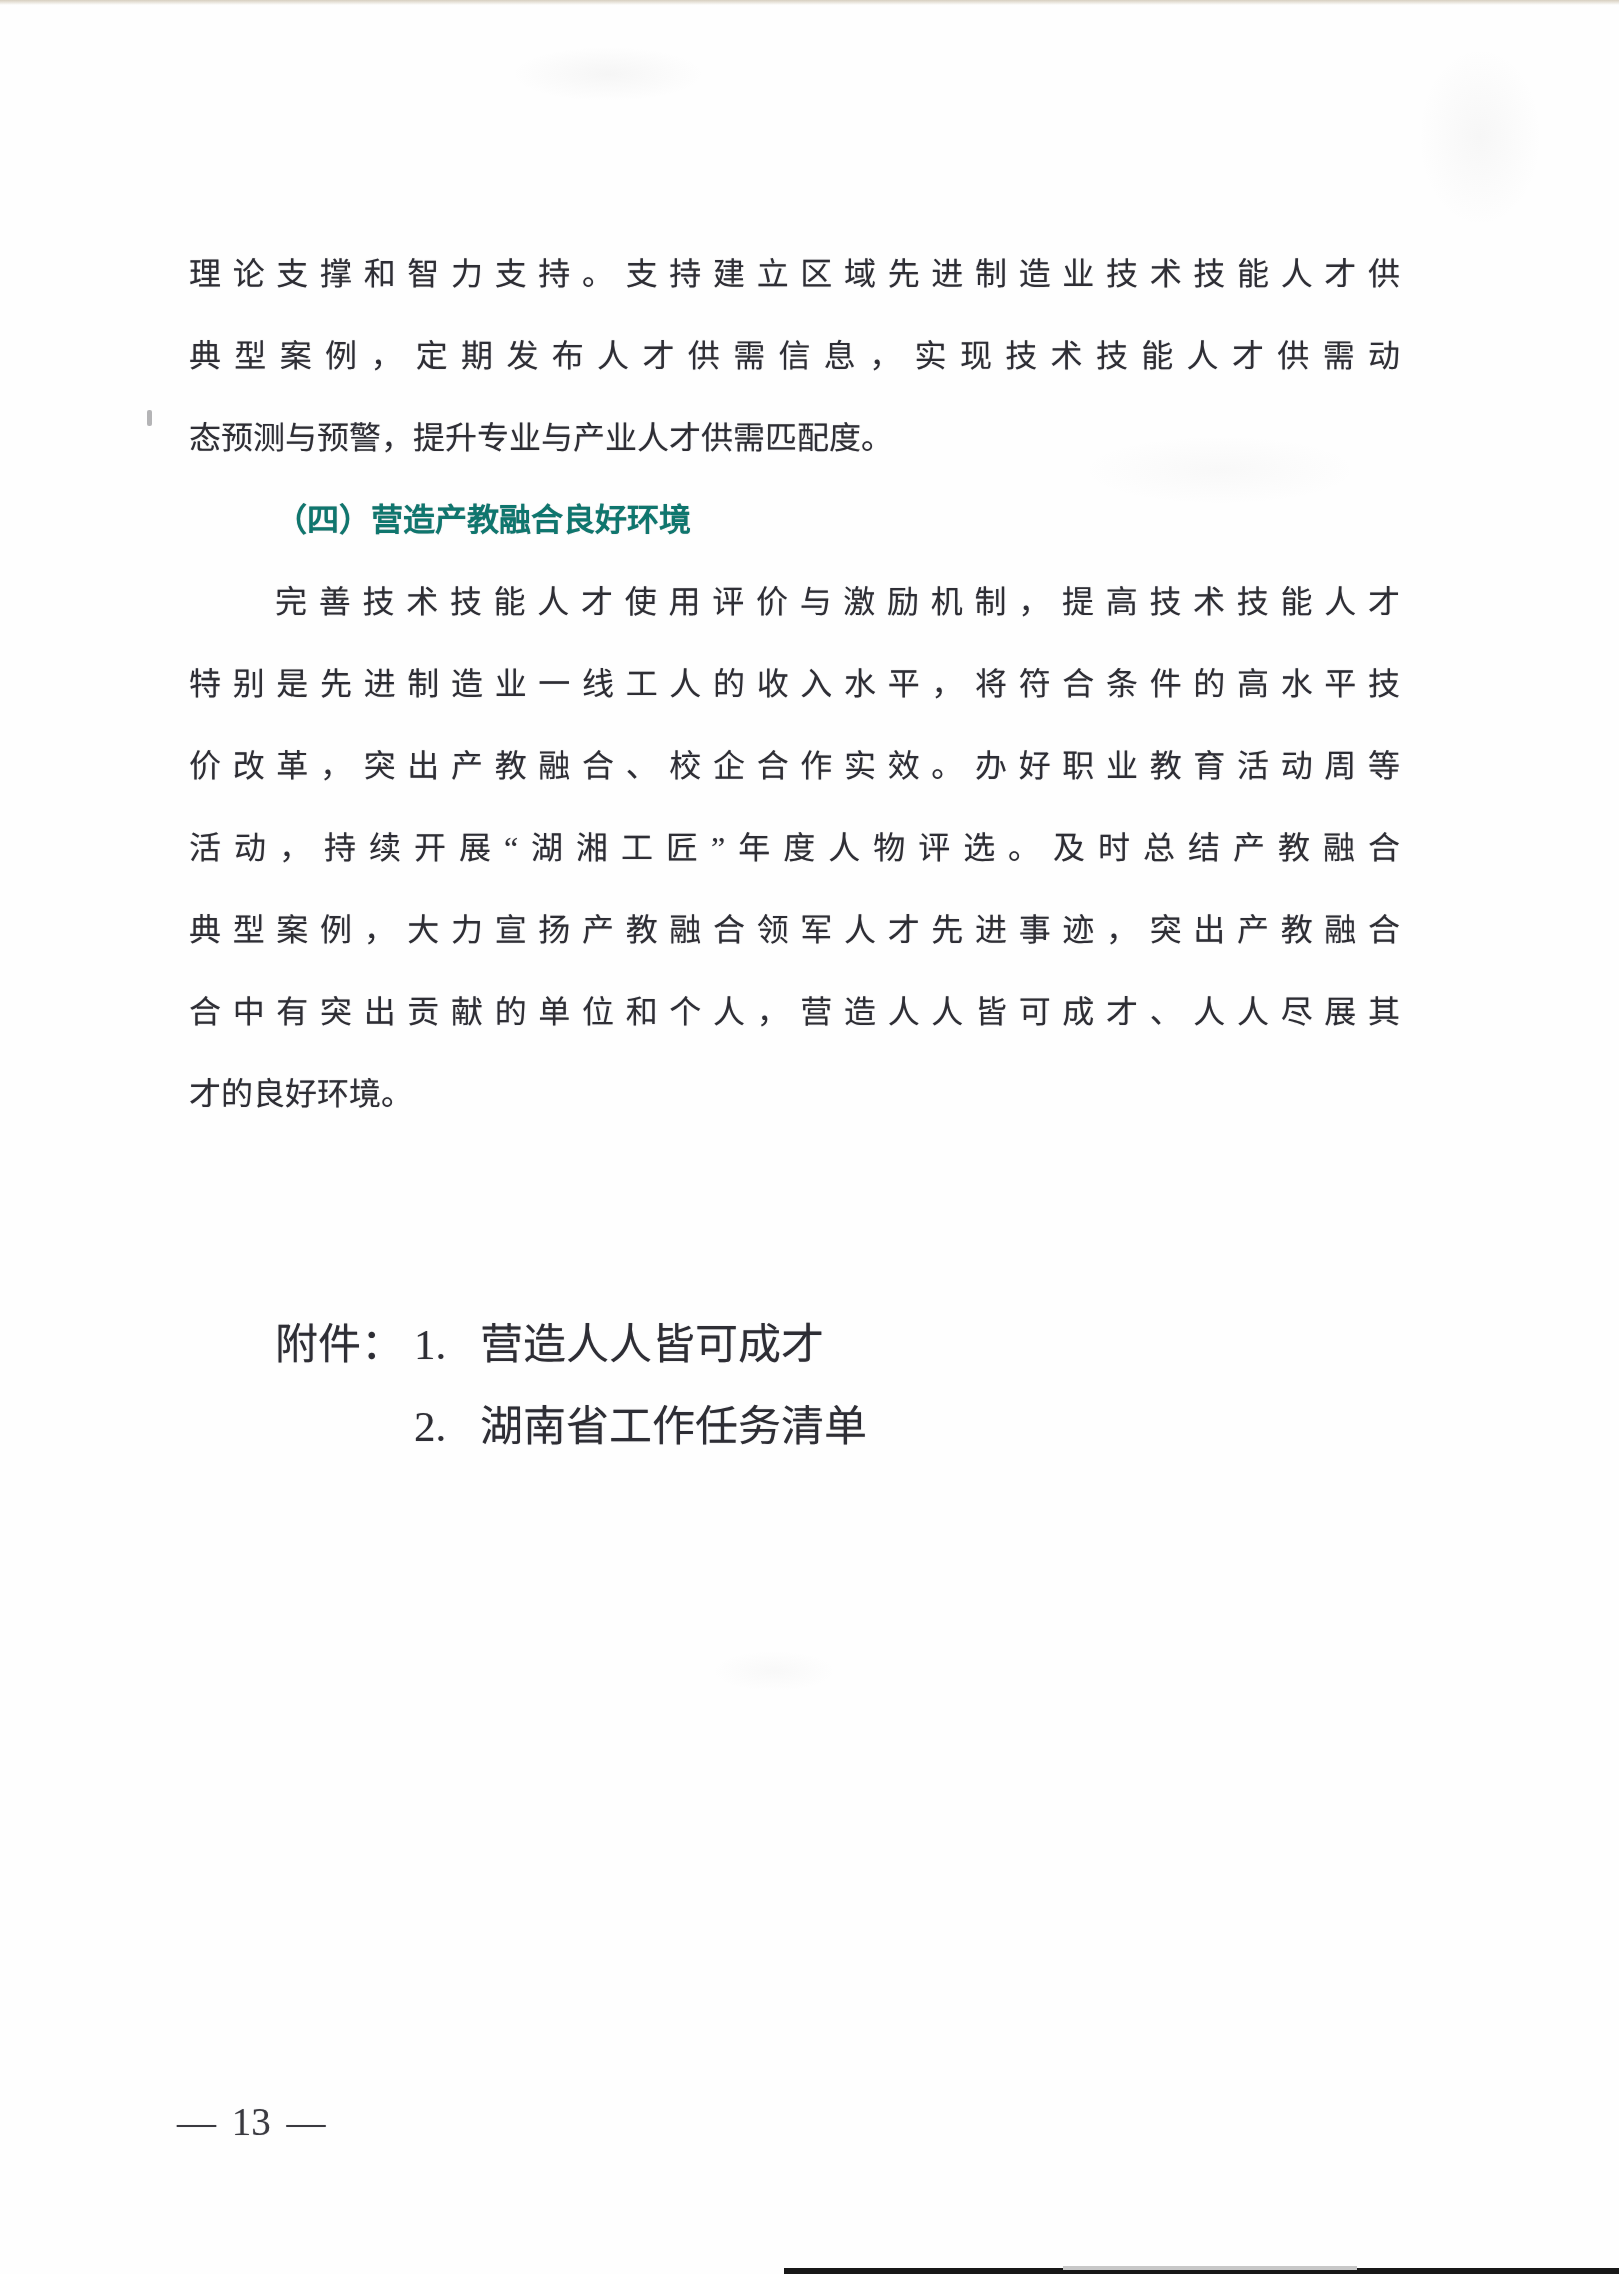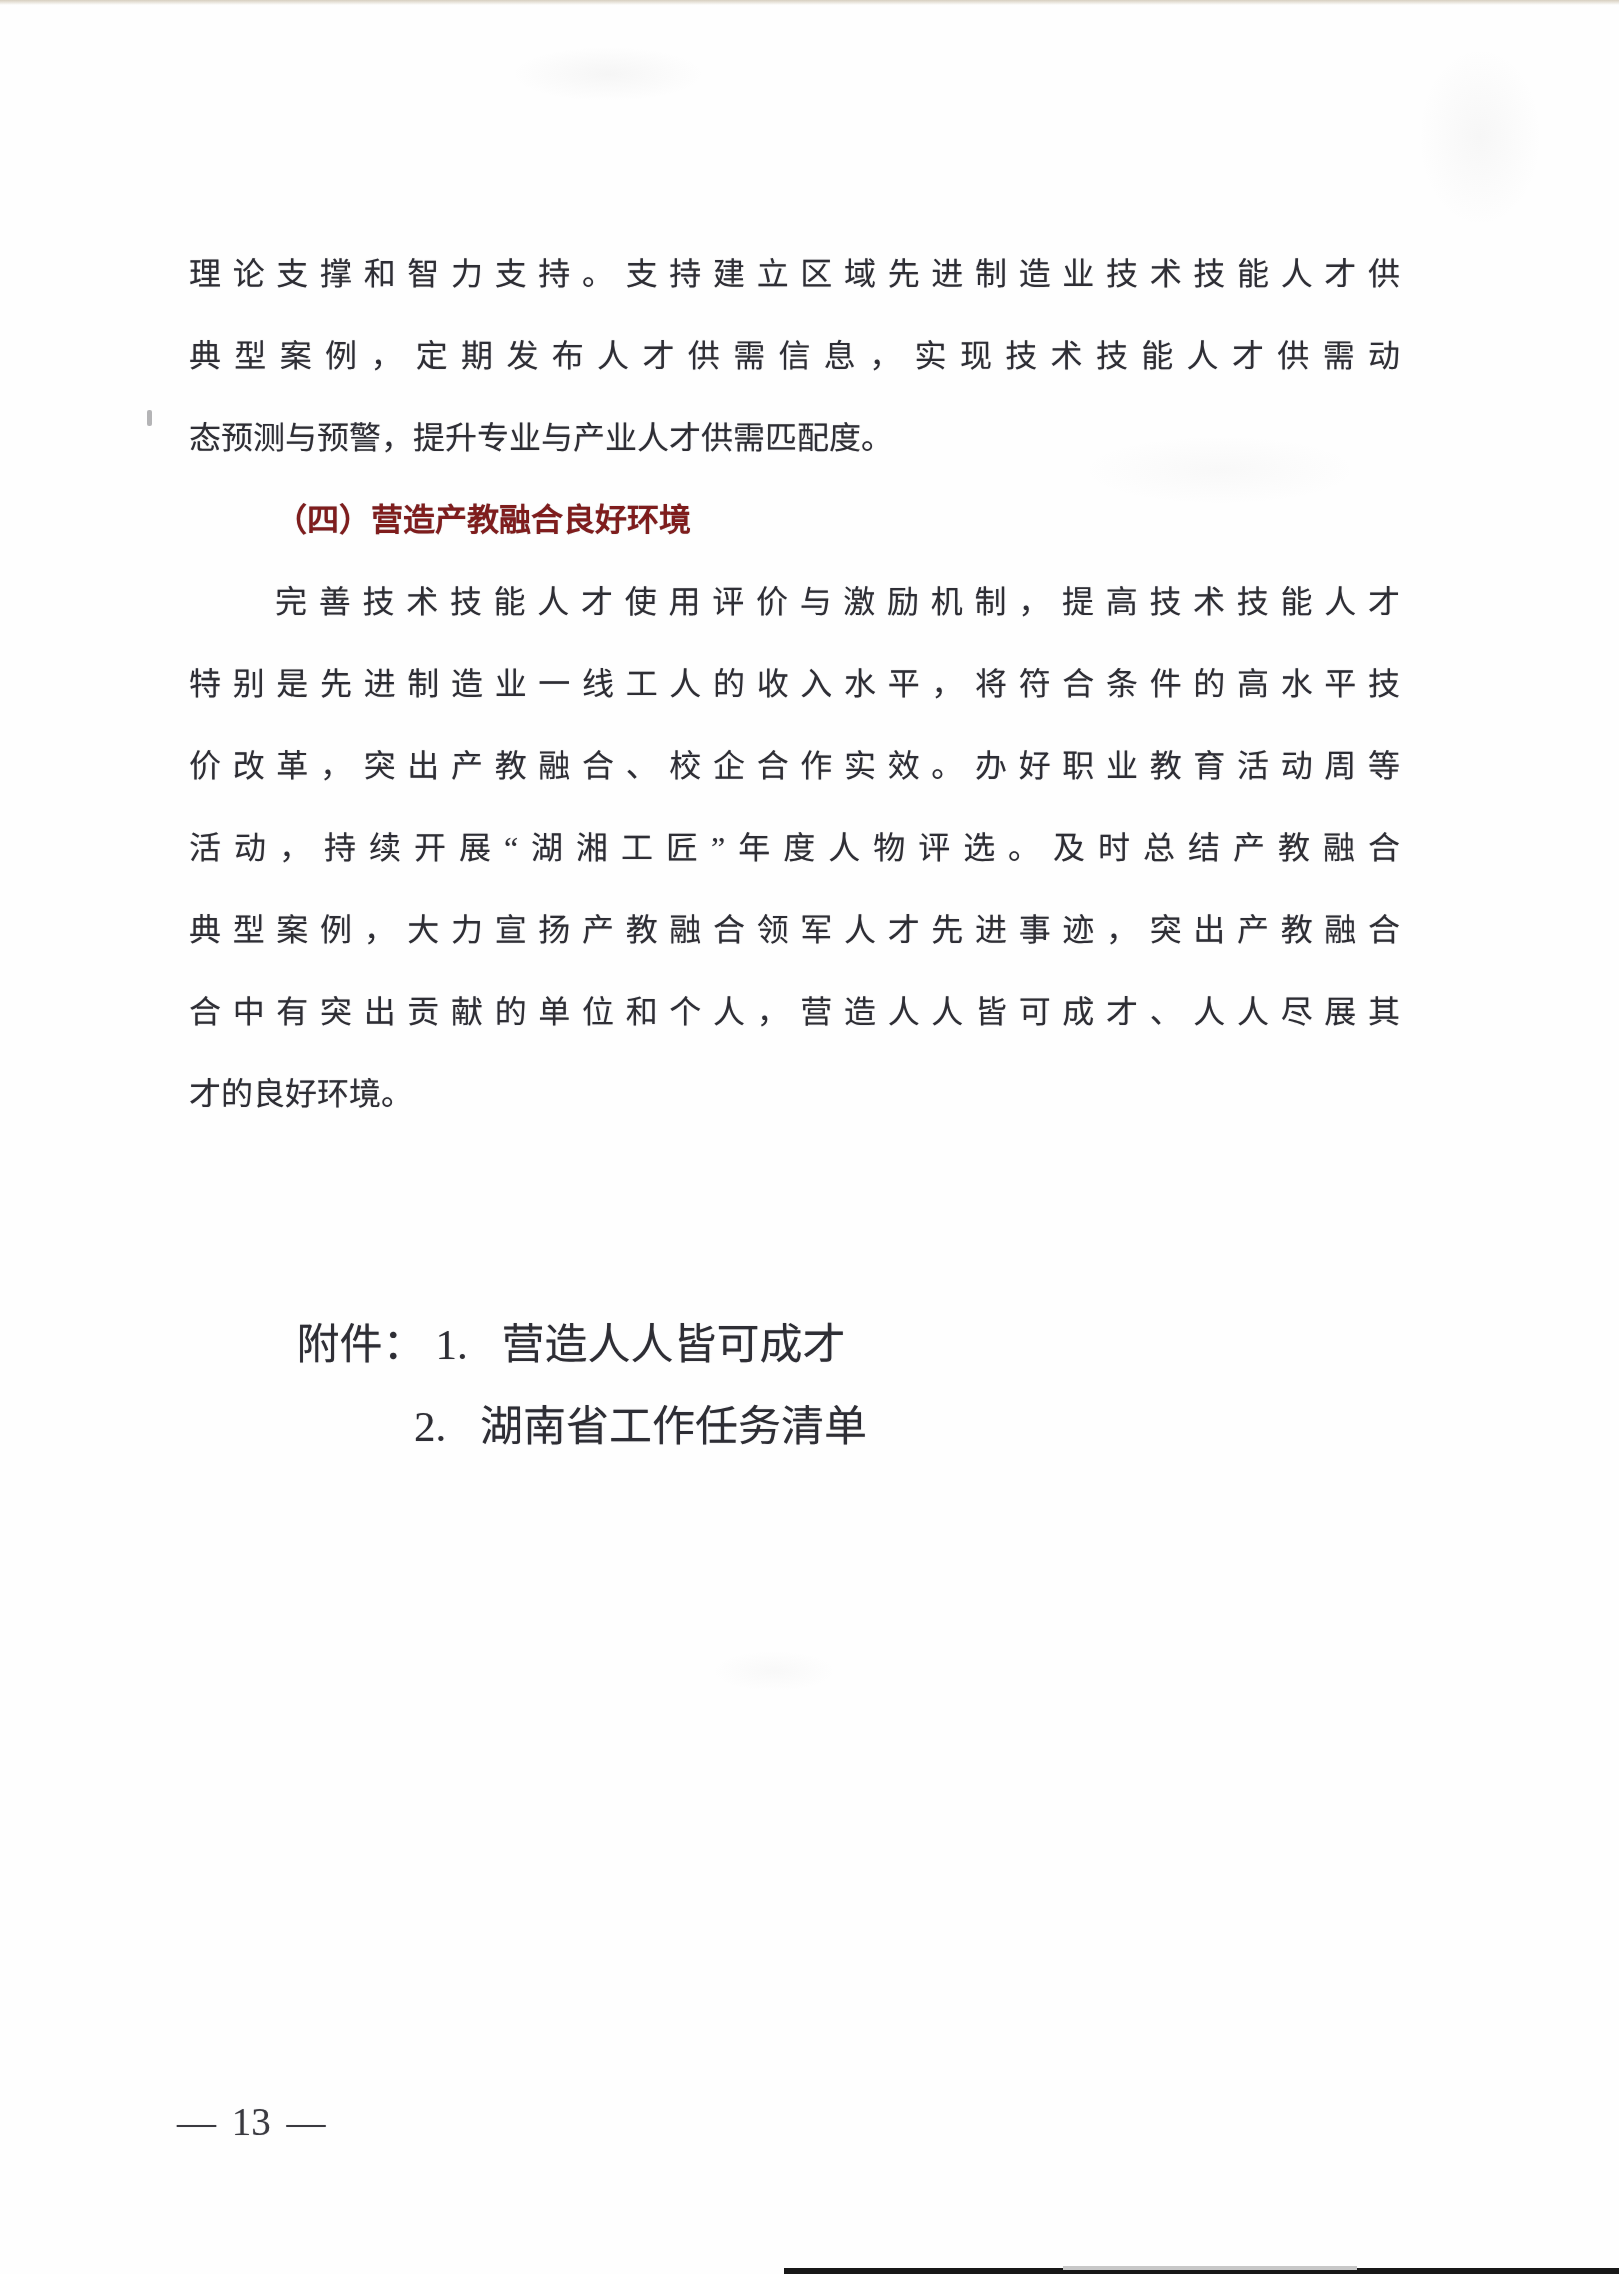--- a/index.html
+++ b/index.html
@@ -56,31 +56,31 @@
     text-align-last: justify;
     text-justify: inter-character;
   }
   .line.no-fill {
     text-align: left;
     text-align-last: left;
   }
   .line.indent2 { padding-left: 86px; }
   .line.heading {
     font-weight: 700;
-    color: #7f1d1d;
+    color: #0f766e;
   }
   .attachments {
     position: absolute;
     left: 275px;
     top: 1304px;
     font-size: 43px;
     line-height: 82px;
     text-shadow: 0 0 1px rgba(45,45,55,0.35);
   }
-  .att-row { display: flex; height: 82px; justify-content: center; }
+  .att-row { display: flex; height: 82px; }
   .att-label { width: 139px; }
   .att-num { width: 66px; }
   .page-footer {
     position: absolute;
     left: 177px;
     top: 2099px;
     display: flex;
     align-items: center;
     gap: 15.7px;
     font-size: 39px;

